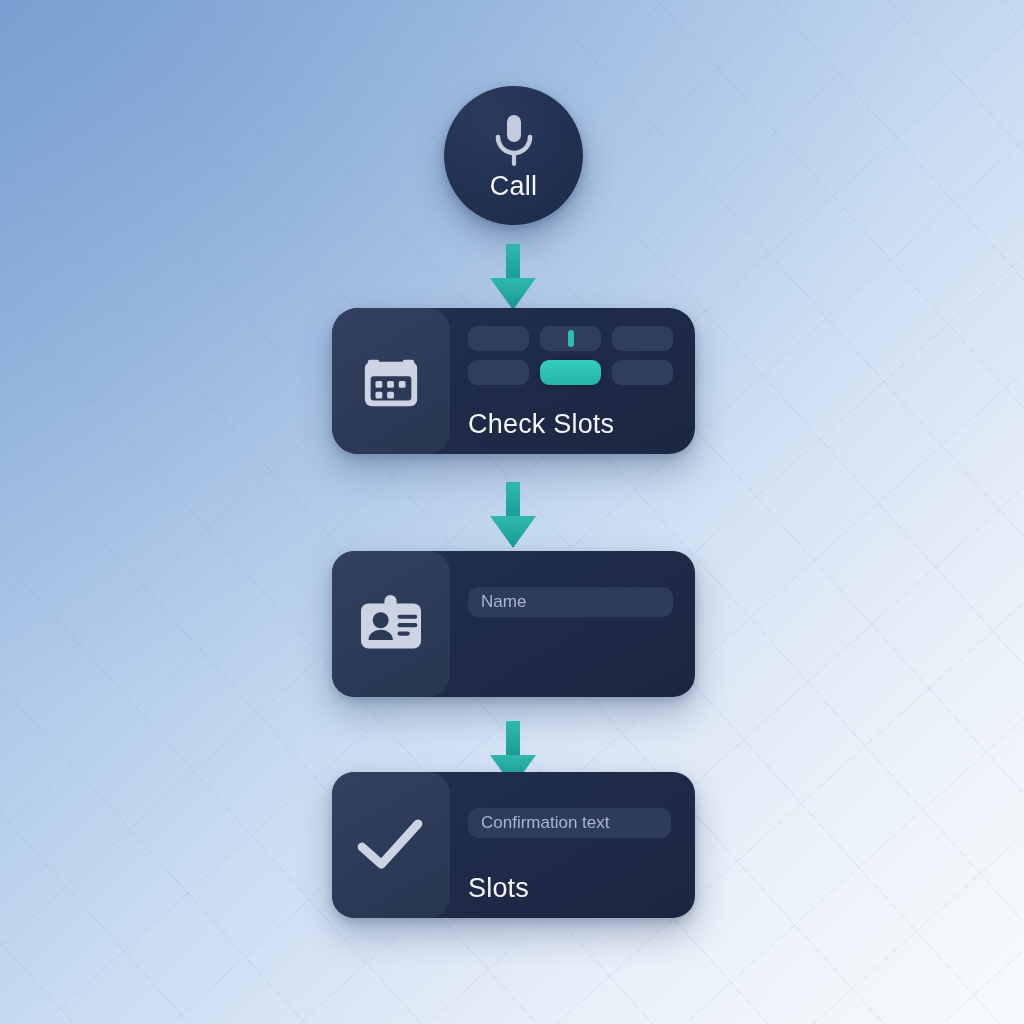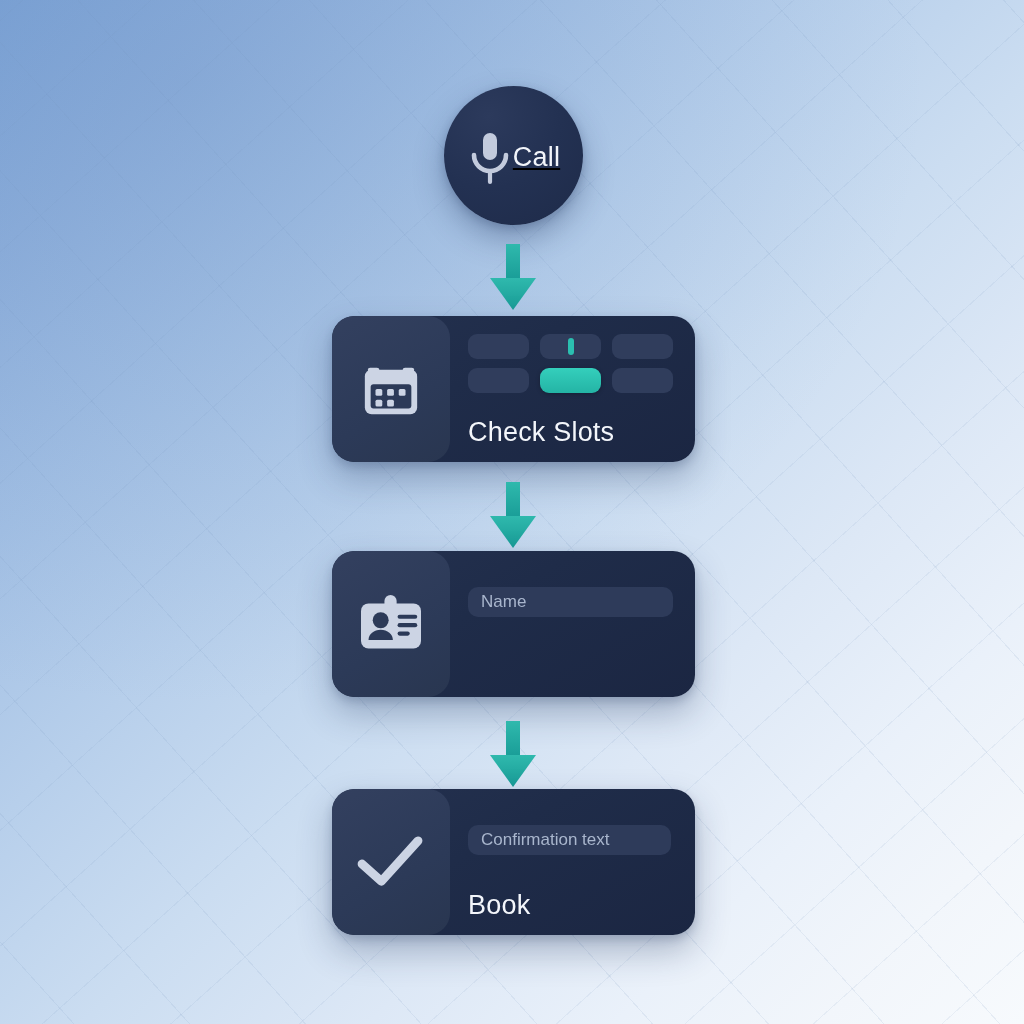--- a/index.html
+++ b/index.html
@@ -45,24 +45,23 @@
   .call-node {
     position: absolute;
     left: 444px;
     top: 86px;
     width: 139px;
     height: 139px;
     border-radius: 50%;
     background: radial-gradient(115% 115% at 32% 22%, #2c3a5c 0%, #233152 45%, #1d2947 100%);
     box-shadow: 0 14px 30px rgba(30,50,90,0.34), 0 3px 8px rgba(30,50,90,0.22);
     display: flex;
-    flex-direction: row;
+    flex-direction: column;
     align-items: center;
     justify-content: center;
-    text-decoration: underline;
   }
   .mic-wrap { width: 46px; height: 54px; margin-top: 4px; }
   .call-label {
     margin-top: 4px;
     color: #f2f5fa;
     font-size: 27px;
     letter-spacing: 0.2px;
   }
 
   
@@ -186,21 +185,21 @@
         <linearGradient id="ag1" x1="0" y1="0" x2="0" y2="1">
           <stop offset="0" stop-color="#2fb9ad"></stop>
             <stop offset="1" stop-color="#189b96"></stop>
         </linearGradient>
       </defs>
       <rect x="21" y="0" width="14" height="38" fill="url(#ag1)"></rect>
       <polygon points="5,34 51,34 28,66" fill="url(#ag1)"></polygon>
     </svg>
   </div>
 
-  <div class="card" style="top:316px;">
+  <div class="card" style="top:308px;border-radius:26px;">
     <div class="card-icon-panel">
       <div>
         <svg class="icon-svg" viewBox="0 0 64 64" width="62" height="62" aria-hidden="true">
           <rect x="8" y="10" width="12" height="5" rx="2.5" fill="#ccd4e4"></rect>
           <rect x="44" y="10" width="12" height="5" rx="2.5" fill="#ccd4e4"></rect>
           <rect x="5" y="12" width="54" height="46" rx="7" fill="#ccd4e4"></rect>
           <rect x="11" y="27" width="42" height="25" rx="3" fill="#2c3a58"></rect>
           <rect x="16" y="32" width="7" height="7" rx="1.6" fill="#ccd4e4"></rect>
           <rect x="28" y="32" width="7" height="7" rx="1.6" fill="#ccd4e4"></rect>
           <rect x="40" y="32" width="7" height="7" rx="1.6" fill="#ccd4e4"></rect>
@@ -264,31 +263,31 @@
         <linearGradient id="ag3" x1="0" y1="0" x2="0" y2="1">
           <stop offset="0" stop-color="#2fb9ad"></stop>
             <stop offset="1" stop-color="#189b96"></stop>
         </linearGradient>
       </defs>
       <rect x="21" y="0" width="14" height="38" fill="url(#ag3)"></rect>
       <polygon points="5,34 51,34 28,66" fill="url(#ag3)"></polygon>
     </svg>
   </div>
 
-  <div class="card" style="top:789px;">
+  <div class="card" style="top:772px;">
     <div class="card-icon-panel">
       <div>
         <svg class="icon-svg" viewBox="0 0 72 60" width="70" height="58" aria-hidden="true">
           <polyline points="6,32 26,50 64,8" fill="none" stroke="#ccd4e4" stroke-width="9" stroke-linecap="round" stroke-linejoin="round"></polyline>
         </svg>
       </div>
     </div>
     <div class="card-body">
       <div class="field-rows">
         <div class="field-row">
           <div class="field wide">Confirmation text</div>
         </div>
       </div>
-      <div class="card-title">Book</div>
+      <div class="card-title">Slots</div>
     </div>
   </div>
 
 </div>
 
 </body></html>

